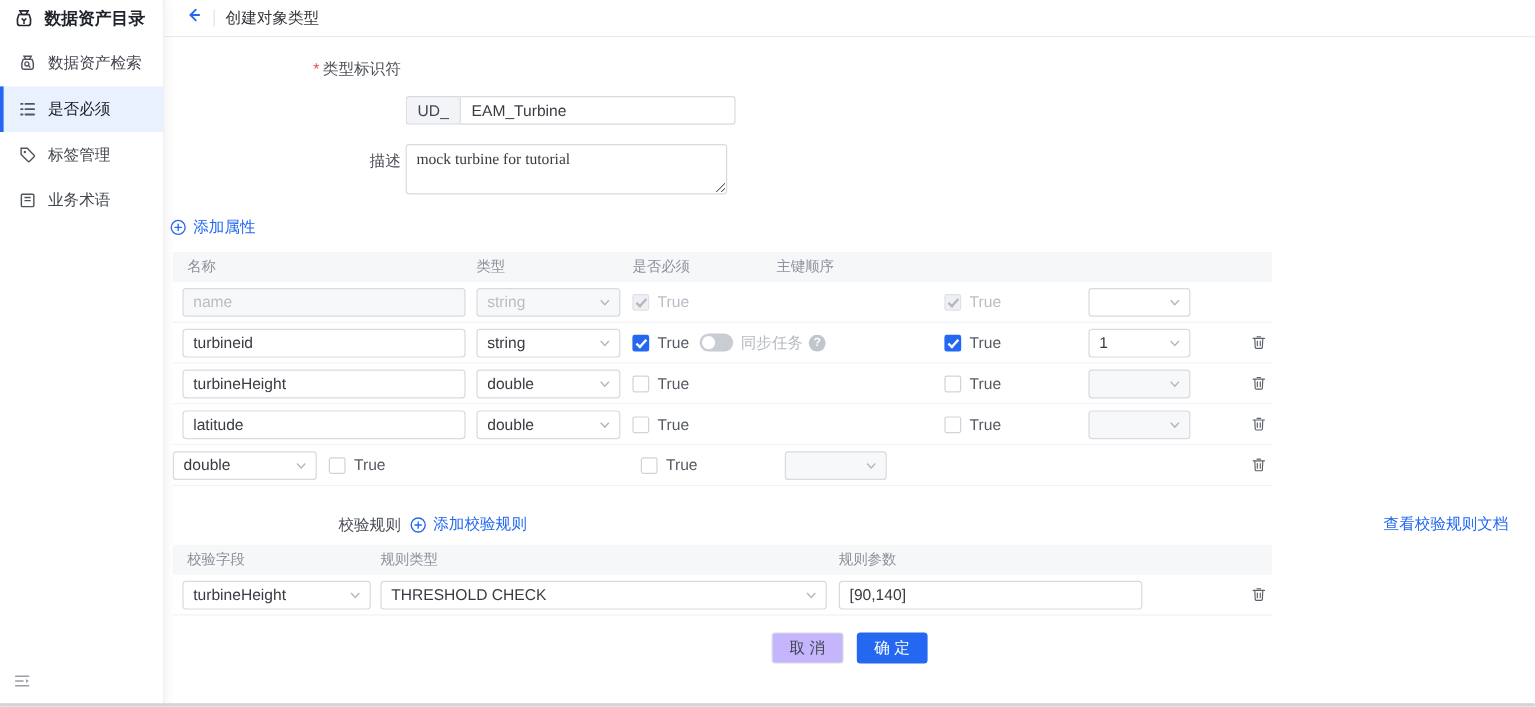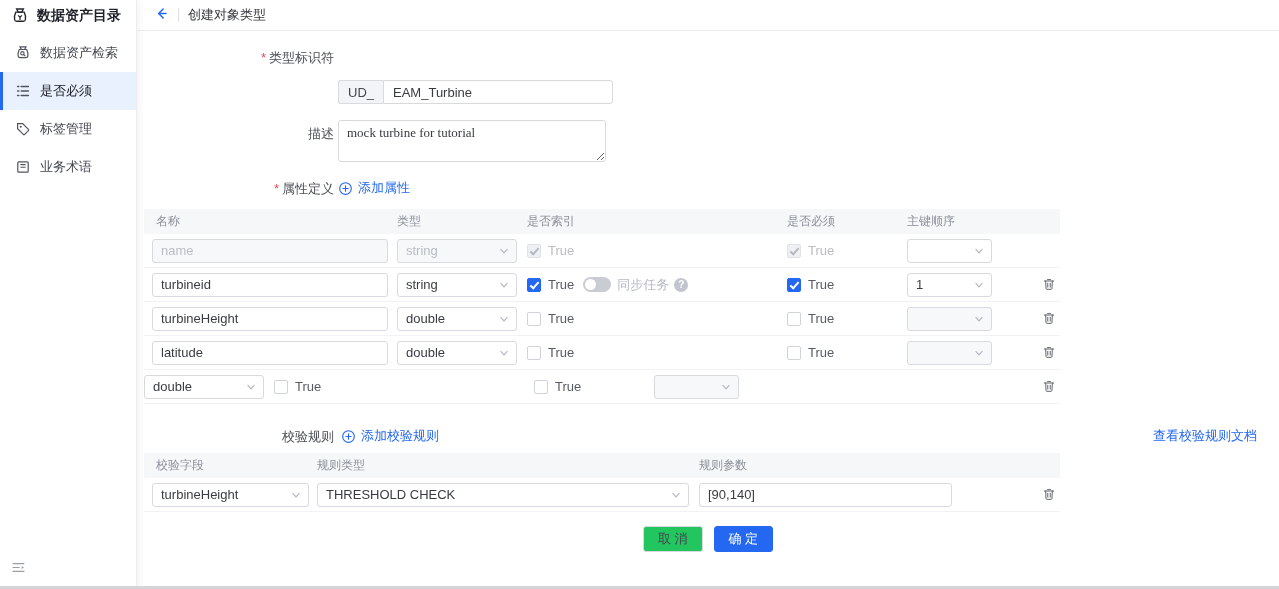--- a/index.html
+++ b/index.html
@@ -104,21 +104,21 @@
   .tok-label { margin-left:6px; font-size:13px; color:#b6bac3; }
   .help { width:14px; height:14px; min-width:14px; border-radius:50%; background:#c2c5cd; color:#fff; font-size:10px;
           display:flex; align-items:center; justify-content:center; margin-left:5px; cursor:pointer; font-weight:bold; }
   .help::after { content:"?"; }
 
   .trash { color:#596067; display:flex; cursor:pointer; background:none; border:none; padding:0; }
 
   #row-valhead { margin-top:21px; }
   .actions { display:flex; justify-content:center; gap:11px; margin-top:14px; }
   .btn { height:26px; padding:0 14px; border-radius:3px; font-size:13px; cursor:pointer; font-family:inherit; }
-  .btn-cancel { background:#22c55e; border:1px solid #d8dae0; color:#42464e; }
+  .btn-cancel { background:#c4b5fd; border:1px solid #d8dae0; color:#42464e; }
   .btn-confirm { background:#2468f2; border:1px solid #2468f2; color:#fff; }
 </style>
 </head>
 <body>
 
 <aside class="sidebar">
   <div class="logo-row">
     <span class="ico" style="width:18px">
         <svg viewBox="0 0 16 16" width="18" height="18">
           <path d="M5 1.8h6l-1.4 2.7H6.4L5 1.8z" fill="none" stroke="currentColor" stroke-width="1.2"></path>
@@ -202,37 +202,35 @@
     </div>
 
     <div class="form-row" id="row-desc">
       <div class="form-label">描述</div>
       <div class="field">
         <textarea class="desc-area" style="">mock turbine for tutorial</textarea>
       </div>
     </div>
 
     <div class="section-head" id="row-attrhead">
-      <div class="form-label"><span class="star">*</span><span>属性定义</span></div>
       <span class="add-link">
         <span class="ico">
             <svg viewBox="0 0 16 16" width="15" height="15">
               <circle cx="8" cy="8" r="6.2" fill="none" stroke="currentColor" stroke-width="1.2"></circle>
               <path d="M8 5.2v5.6M5.2 8h5.6" stroke="currentColor" stroke-width="1.2" stroke-linecap="round"></path>
             </svg>
           </span>
         <span>添加属性</span>
       </span>
     </div>
 
     <div class="tbl" id="attr-table">
       <div class="tbl-head">
         <div class="c-name h">名称</div>
         <div class="c-type">类型</div>
-        <div class="c-indexed">是否索引</div>
         <div class="c-required">是否必须</div>
         <div class="c-pk">主键顺序</div>
         <div class="c-action"></div>
       </div>
       <div id="attr-body">
           <div class="t-row">
             <div class="c-name"><input class="cell-input name-in dis" type="text" disabled="" value="name" style=""></div>
             <div class="c-type">
               <div class="sel sel-type dis">
                 <span>string</span>

